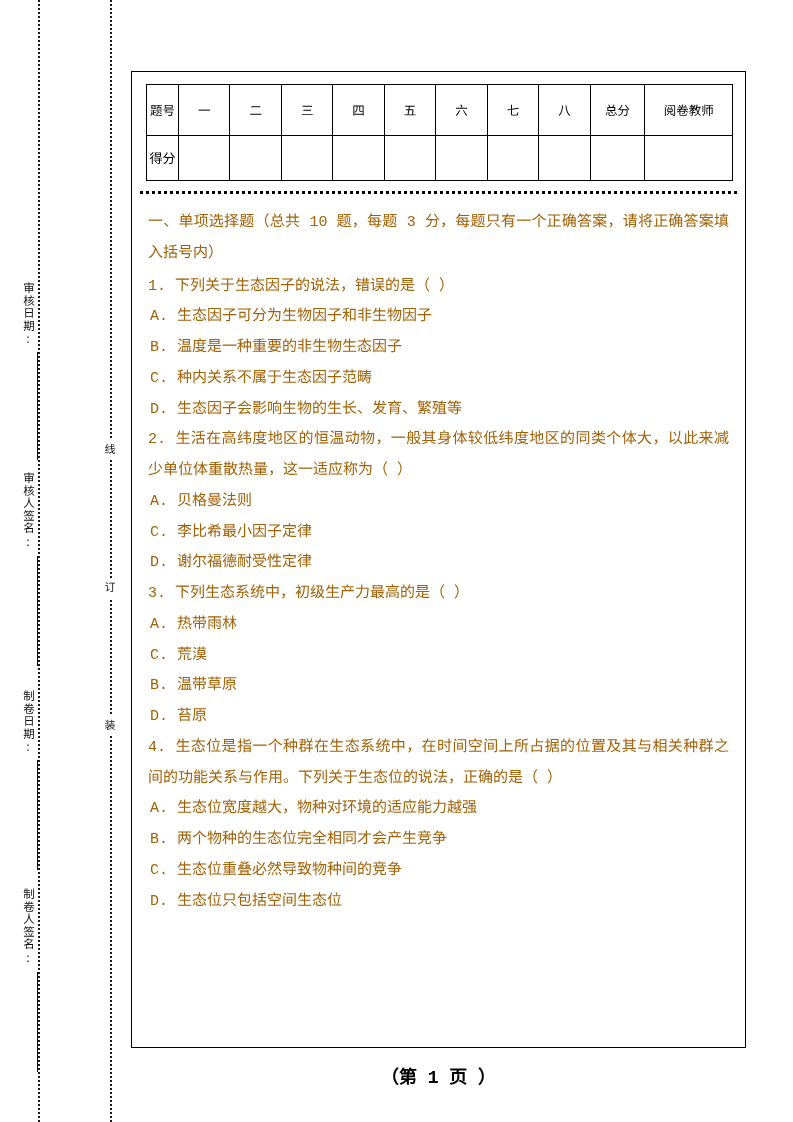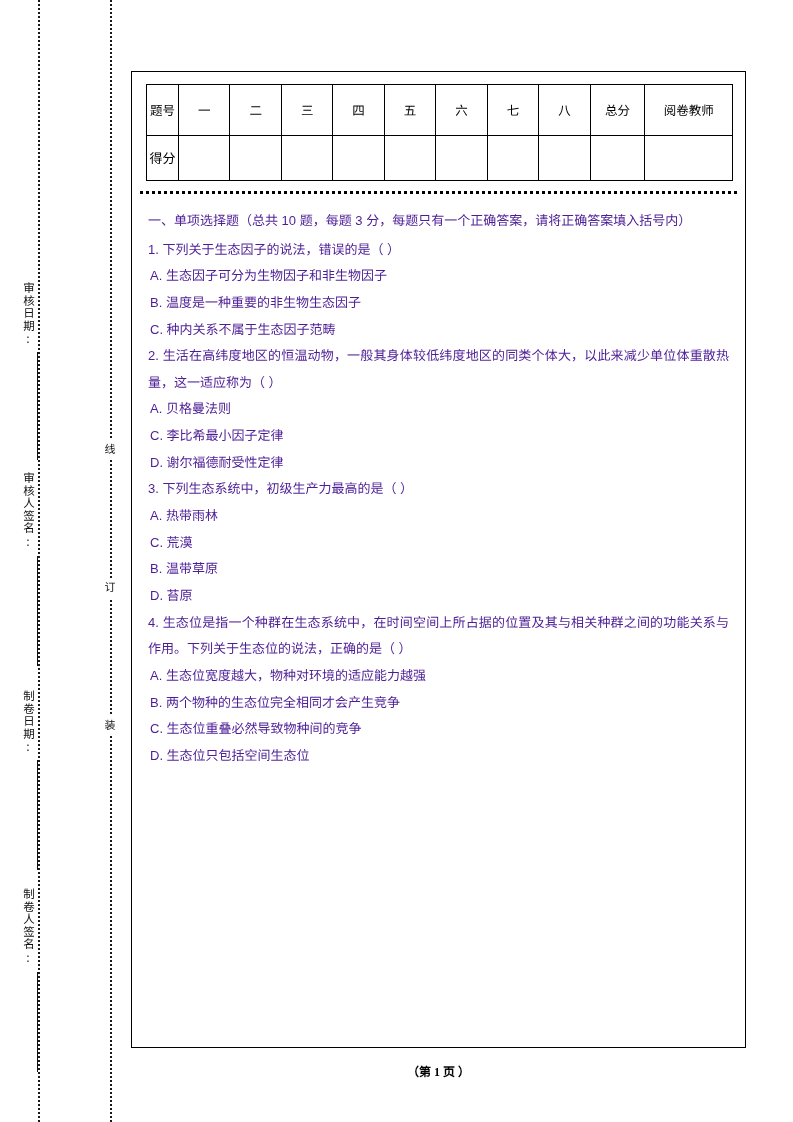--- a/index.html
+++ b/index.html
@@ -143,24 +143,24 @@
   
   .dot-rule {
     margin: 10px 8px 0 8px;
     height: 0;
     border-top: 3px dotted #000000;
   }
 
   
   .body-text {
     padding: 14px 16px 0 16px;
-    font-family: Liberation Sans, sans-serif;
-    font-size: 13px;
+    font-family: Liberation Mono, monospace;
+    font-size: 15px;
     line-height: 2.05;
-    color: #4c1d95;
+    color: #a16207;
     text-align: justify;
   }
   .section-head {
     margin: 0 0 2px 0;
     text-indent: 0;
   }
   .q-stem {
     margin: 0;
     padding-left: 0;
   }
@@ -169,23 +169,23 @@
     padding-left: 2px;
   }
 
   
   .page-foot {
     position: absolute;
     left: 131px;
     top: 1062px;
     width: 615px;
     text-align: center;
-    font-family: Liberation Serif, serif;
+    font-family: Liberation Mono, monospace;
     font-weight: bold;
-    font-size: 12px;
+    font-size: 18px;
   }
 </style>
 </head>
 <body>
 
 <div id="page">
 
   <div class="seam seam-outer"></div>
   <div class="seam seam-inner"></div>
 
@@ -249,20 +249,21 @@
     <div class="dot-rule"></div>
 
     <div class="body-text">
 
       <p class="section-head">一、单项选择题（总共 10 题，每题 3 分，每题只有一个正确答案，请将正确答案填入括号内）</p>
 
       <p class="q-stem">1. 下列关于生态因子的说法，错误的是（   ）</p>
       <p class="q-opt">A. 生态因子可分为生物因子和非生物因子</p>
       <p class="q-opt">B. 温度是一种重要的非生物生态因子</p>
       <p class="q-opt">C. 种内关系不属于生态因子范畴</p>
+      <p class="q-opt">D. 生态因子会影响生物的生长、发育、繁殖等</p>
 
       <p class="q-stem">2. 生活在高纬度地区的恒温动物，一般其身体较低纬度地区的同类个体大，以此来减少单位体重散热量，这一适应称为（   ）</p>
       <p class="q-opt">A. 贝格曼法则</p>
       <p class="q-opt">C. 李比希最小因子定律</p>
       <p class="q-opt">D. 谢尔福德耐受性定律</p>
 
       <p class="q-stem">3. 下列生态系统中，初级生产力最高的是（   ）</p>
       <p class="q-opt">A. 热带雨林</p>
       <p class="q-opt">C. 荒漠</p>
       <p class="q-opt">B. 温带草原</p>

